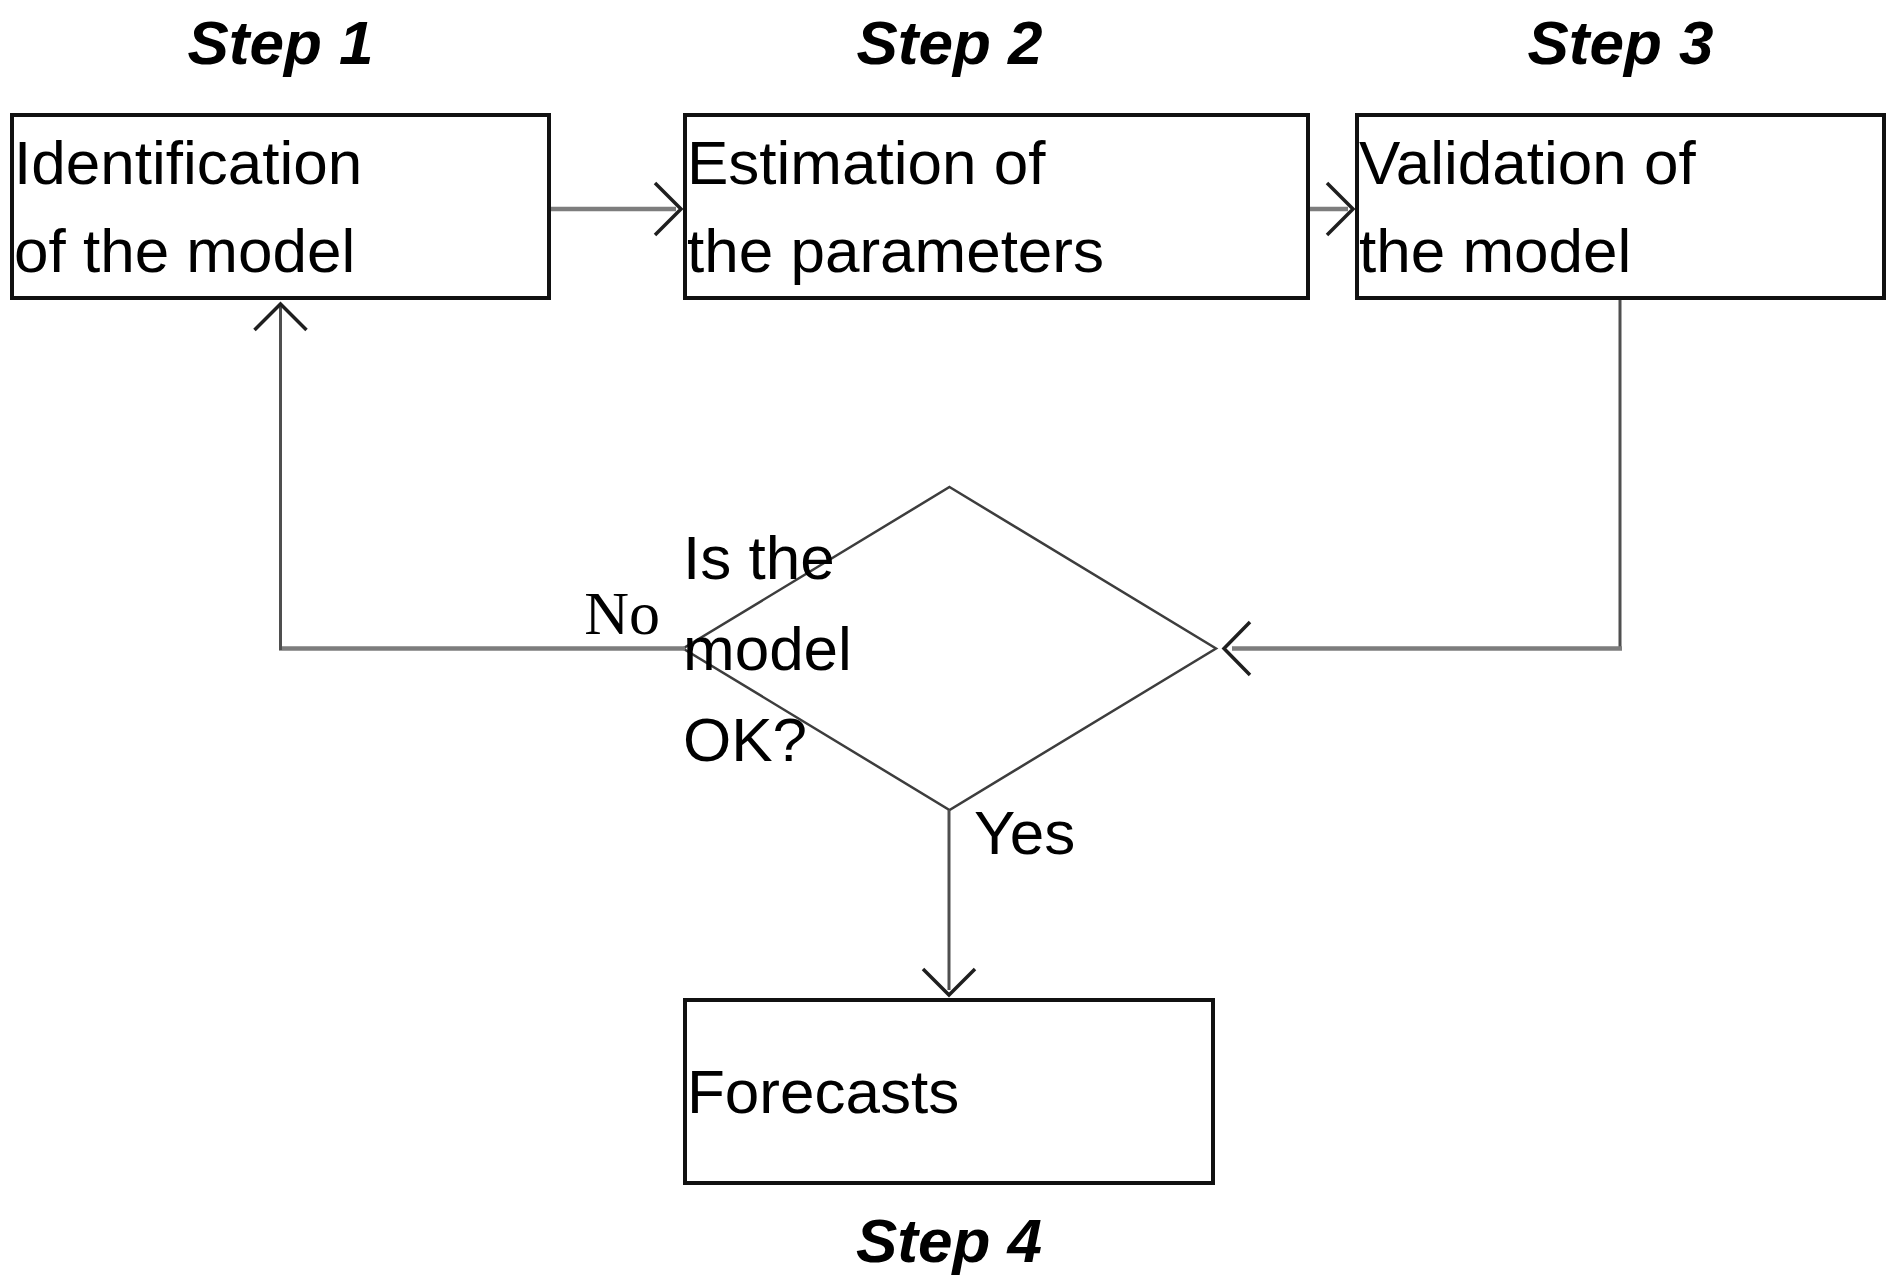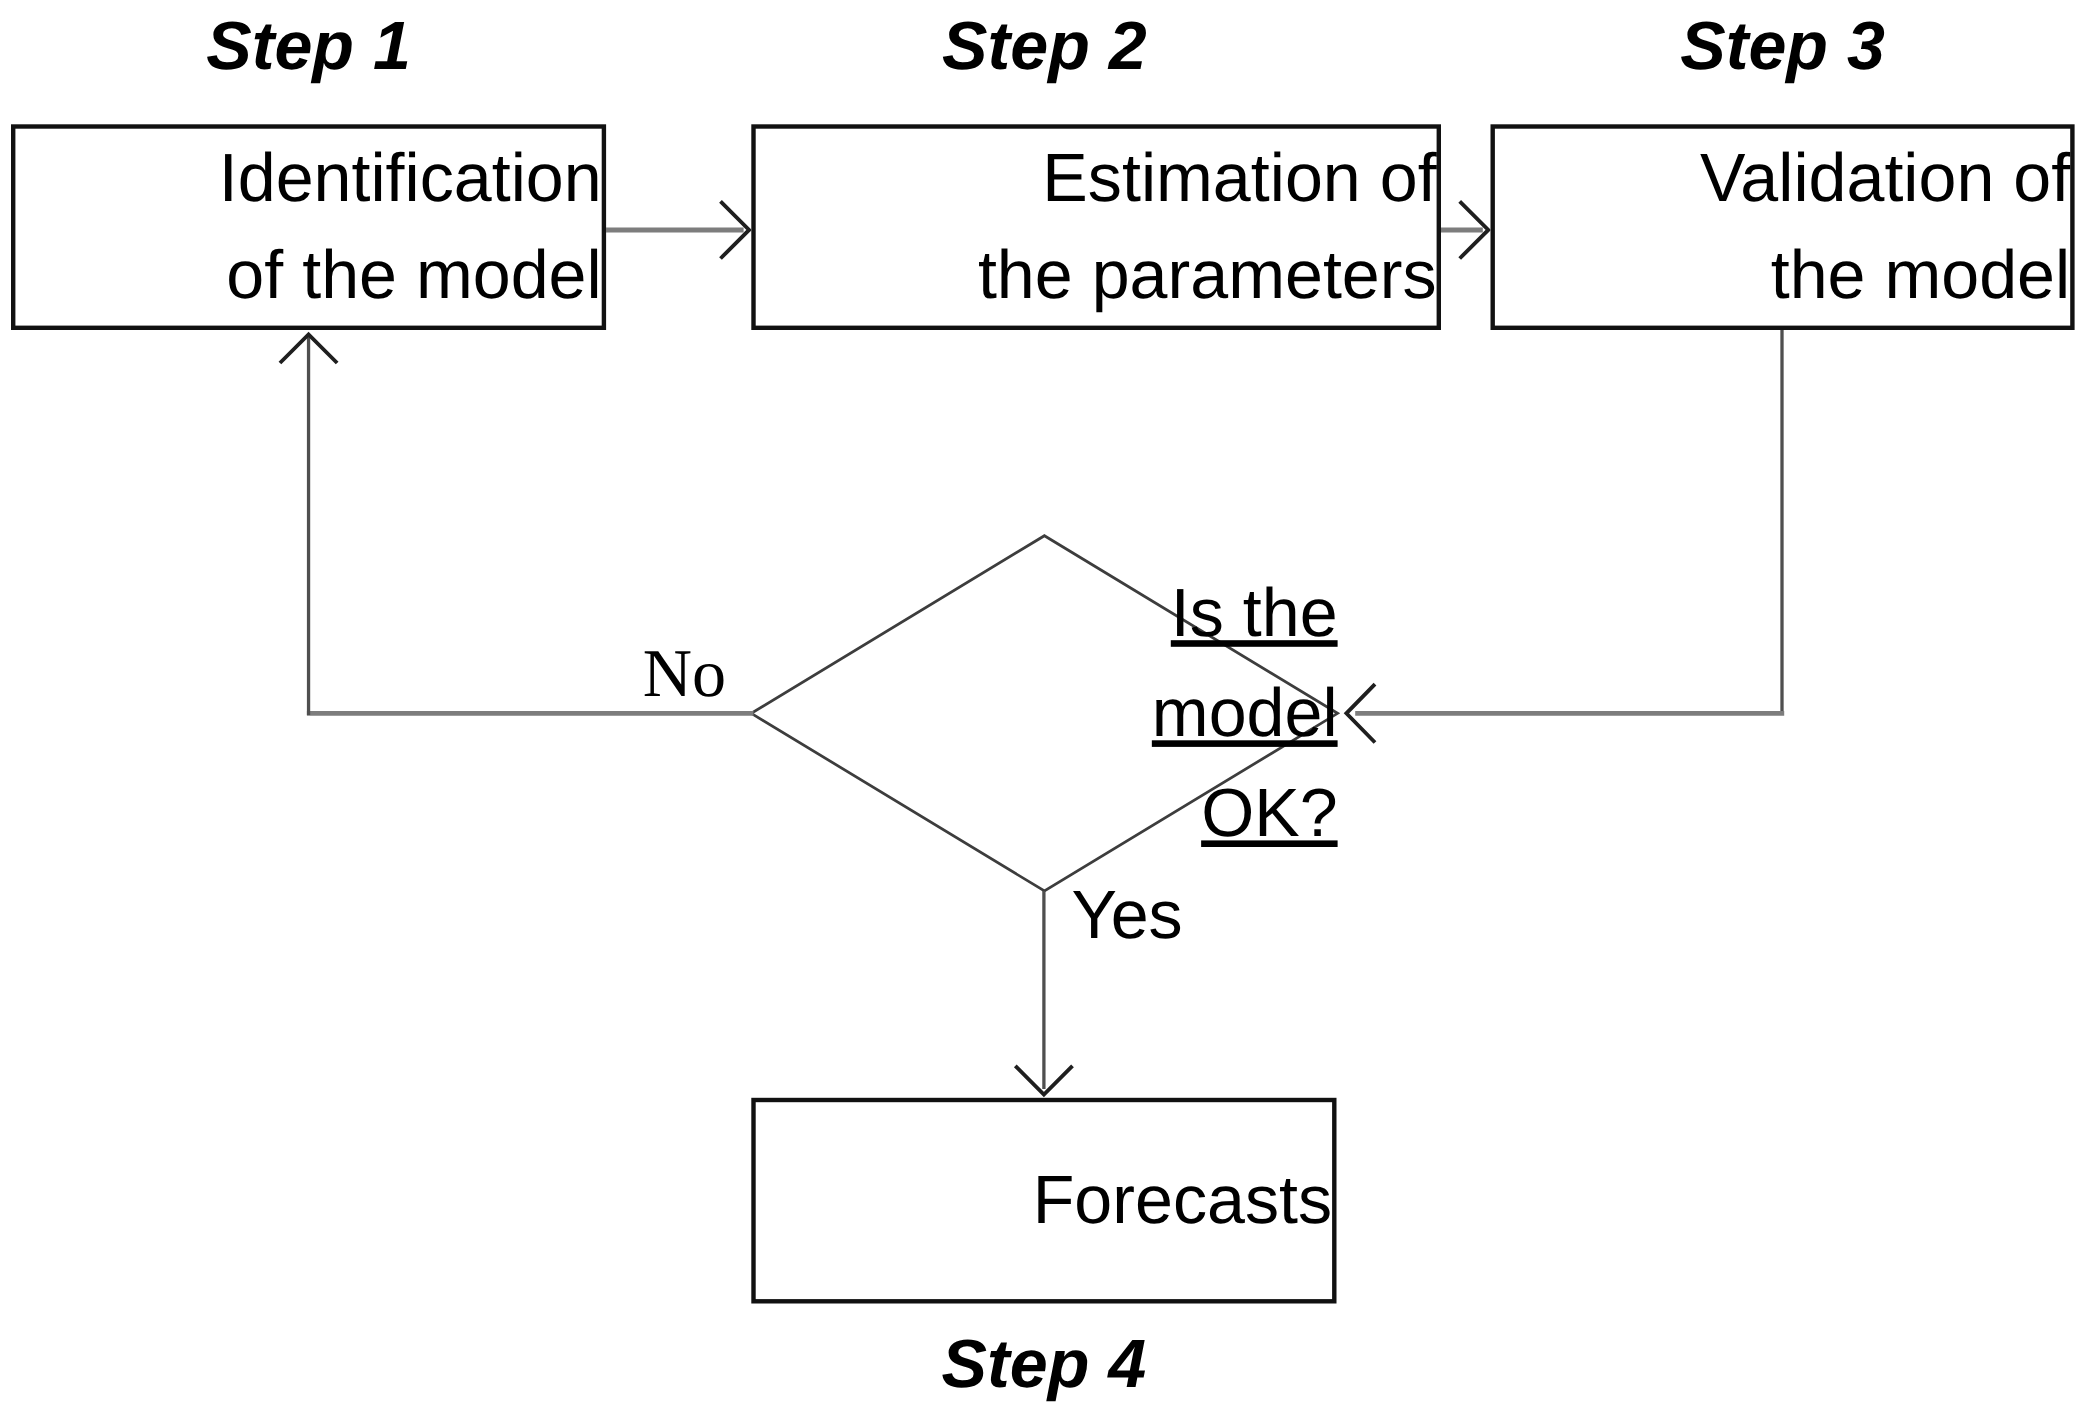--- a/index.html
+++ b/index.html
@@ -13,26 +13,26 @@
   }
   #canvas{position:relative;width:1896px;height:1288px;overflow:hidden;background:var(--background);}
   #wires{position:absolute;left:0;top:0;width:1896px;height:1288px;}
   .step-label{
     position:absolute;top:0;height:86px;line-height:86px;
     font-size:62px;font-weight:bold;text-align:center;white-space:nowrap;font-style:italic;
   }
   .box{
     position:absolute;box-sizing:border-box;border:4px solid var(--box-border);
     background:#ffffff;display:flex;align-items:center;justify-content:center;
-    text-align:right;font-size:62px;line-height:88px;
+    text-align:left;font-size:62px;line-height:88px;
   }
   .box .inner{width:100%;}
   .diamond-text{
     position:absolute;left:683px;top:512px;width:533px;
-    font-size:62px;line-height:91px;text-align:right;text-decoration:underline;
+    font-size:62px;line-height:91px;text-align:left;
   }
   .edge-label{position:absolute;font-size:62px;line-height:66px;white-space:nowrap;}
   #no-label{left:520px;top:580px;width:140px;text-align:right;font-family:Liberation Serif, serif;}
   #yes-label{left:974px;top:800px;}
   #step4-label{top:1198px;}
   .conn-h{stroke:var(--connector-h);stroke-width:4.5;fill:none;}
   .conn-v{stroke:var(--connector-v);stroke-width:3;fill:none;}
   .diamond{stroke:var(--diamond-border);stroke-width:2.5;fill:#ffffff;}
   .ah{stroke:var(--arrowhead);stroke-width:3.5;fill:none;}
 </style>

